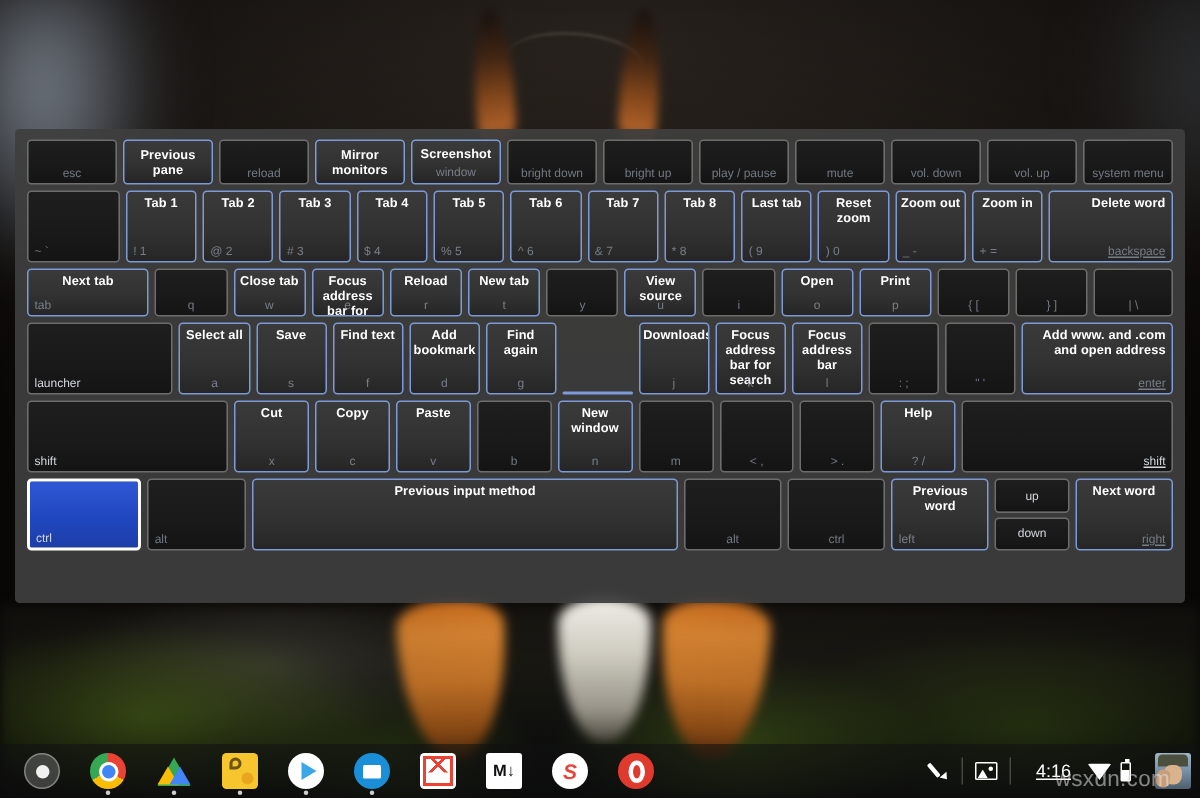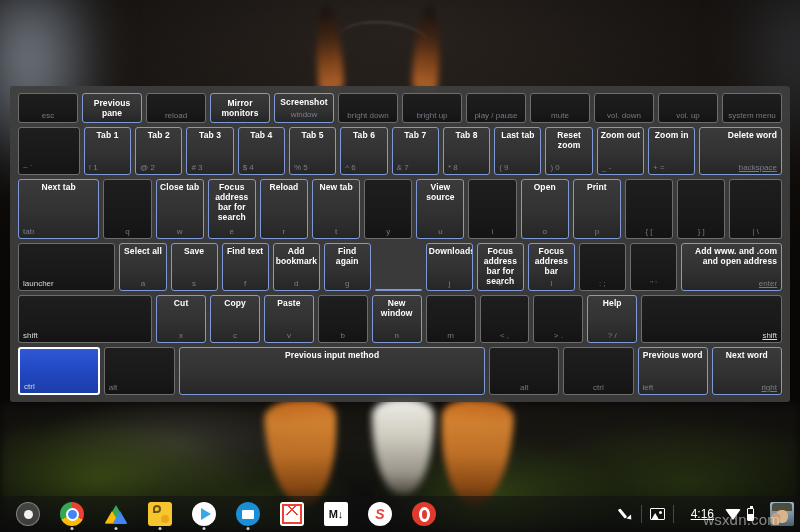--- a/index.html
+++ b/index.html
@@ -239,21 +239,21 @@
   .legend.l  { text-align: left; }
   .legend.bright { color: #d4d7dc; }
 
   
   .row-fn { height: 30px; }
   .row-fn .key .shortcut { top: 50%; transform: translateY(-50%); }
   .row-fn .key.two-line .shortcut { top: 3px; transform: none; }
   .row-fn .key.two-line .legend { bottom: 3px; text-align: center; left:0; right:0; }
 
   .row-num { height: 48px; }
-  .row-tab { height: 60px; }
+  .row-tab { height: 32px; }
   .row-caps { height: 48px; }
   .row-shift { height: 48px; }
   .row-ctrl { height: 48px; }
 
   .arrow-stack { display: flex; flex-direction: column; gap: 3px; flex: 1 1 0; min-width: 0; }
   .arrow-stack .key { flex: 1 1 0; }
   .arrow-stack .key .midlabel {
     position:absolute; inset:0; display:flex; align-items:center; justify-content:center;
     font-size: 8px; color: #d4d7dc;
   }
@@ -528,20 +528,28 @@
       <div class="key dark" style="flex: 1.28 1 0px;">
         <div class="legend c">alt</div>
       </div>
       <div class="key dark" style="flex: 1.28 1 0px;">
         <div class="legend c">ctrl</div>
       </div>
       <div class="key lit" style="flex: 1.28 1 0px;">
         <div class="shortcut">Previous word</div>
         <div class="legend l">left</div>
       </div>
+      <div class="arrow-stack">
+        <div class="key dark">
+          <div class="midlabel">up</div>
+        </div>
+        <div class="key dark">
+          <div class="midlabel">down</div>
+        </div>
+      </div>
       <div class="key lit" style="flex: 1.28 1 0px;">
         <div class="shortcut">Next word</div>
         <div class="legend r">right</div>
       </div>
     </div>
   </div>
 
 <div id="shelf">
   <div class="shelf-left">
       <div class="shelf-app">

